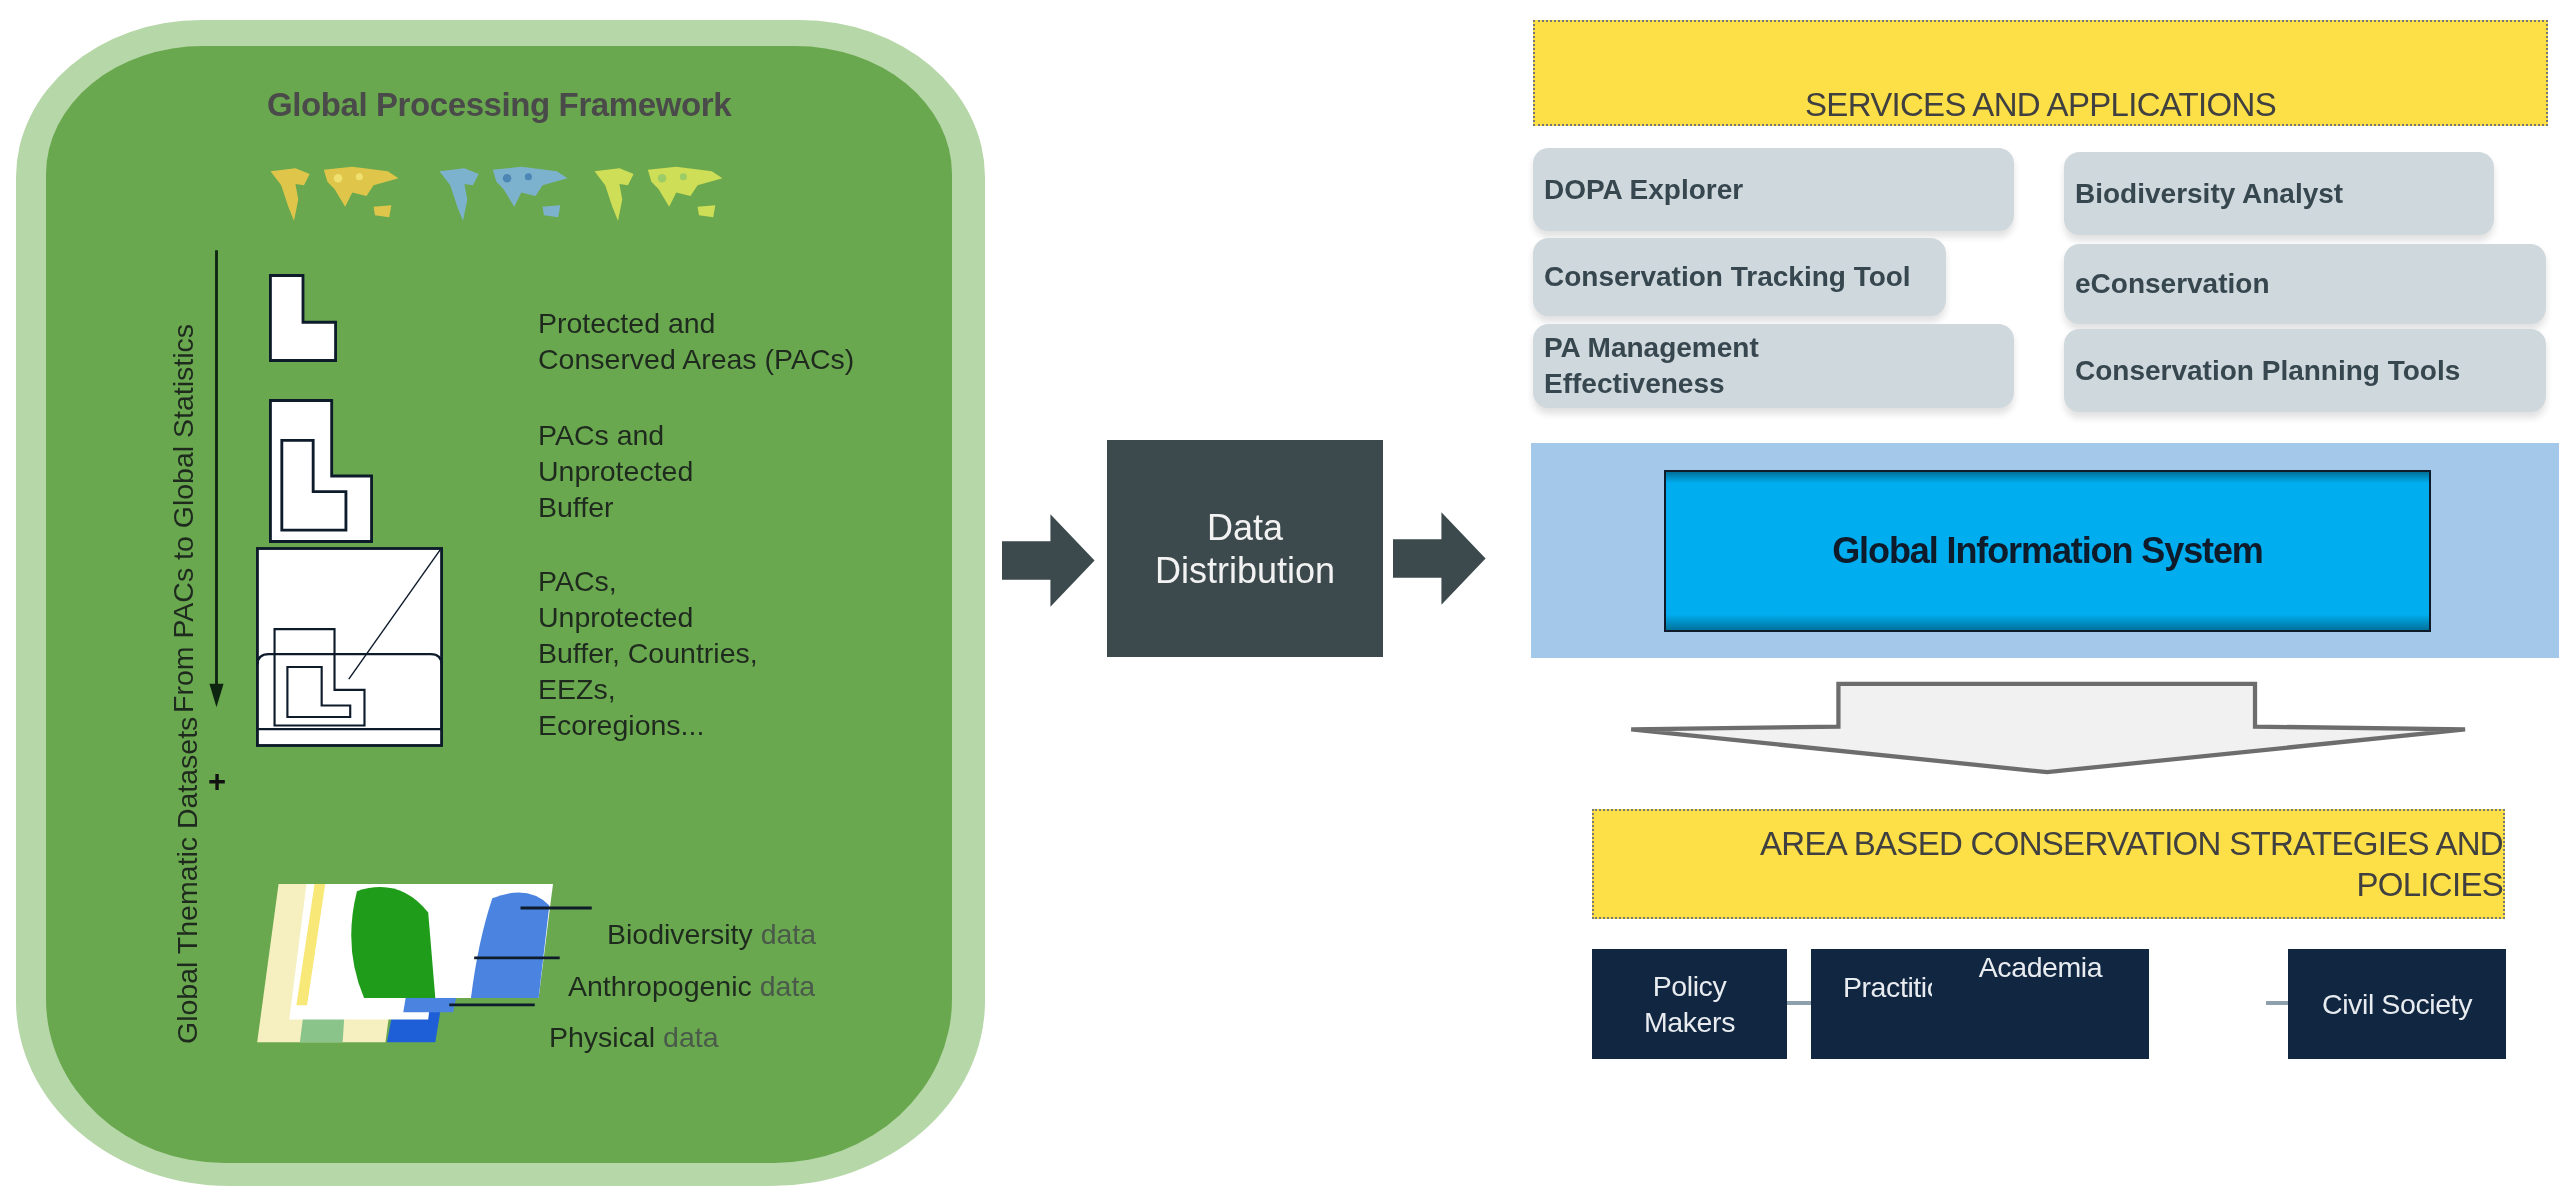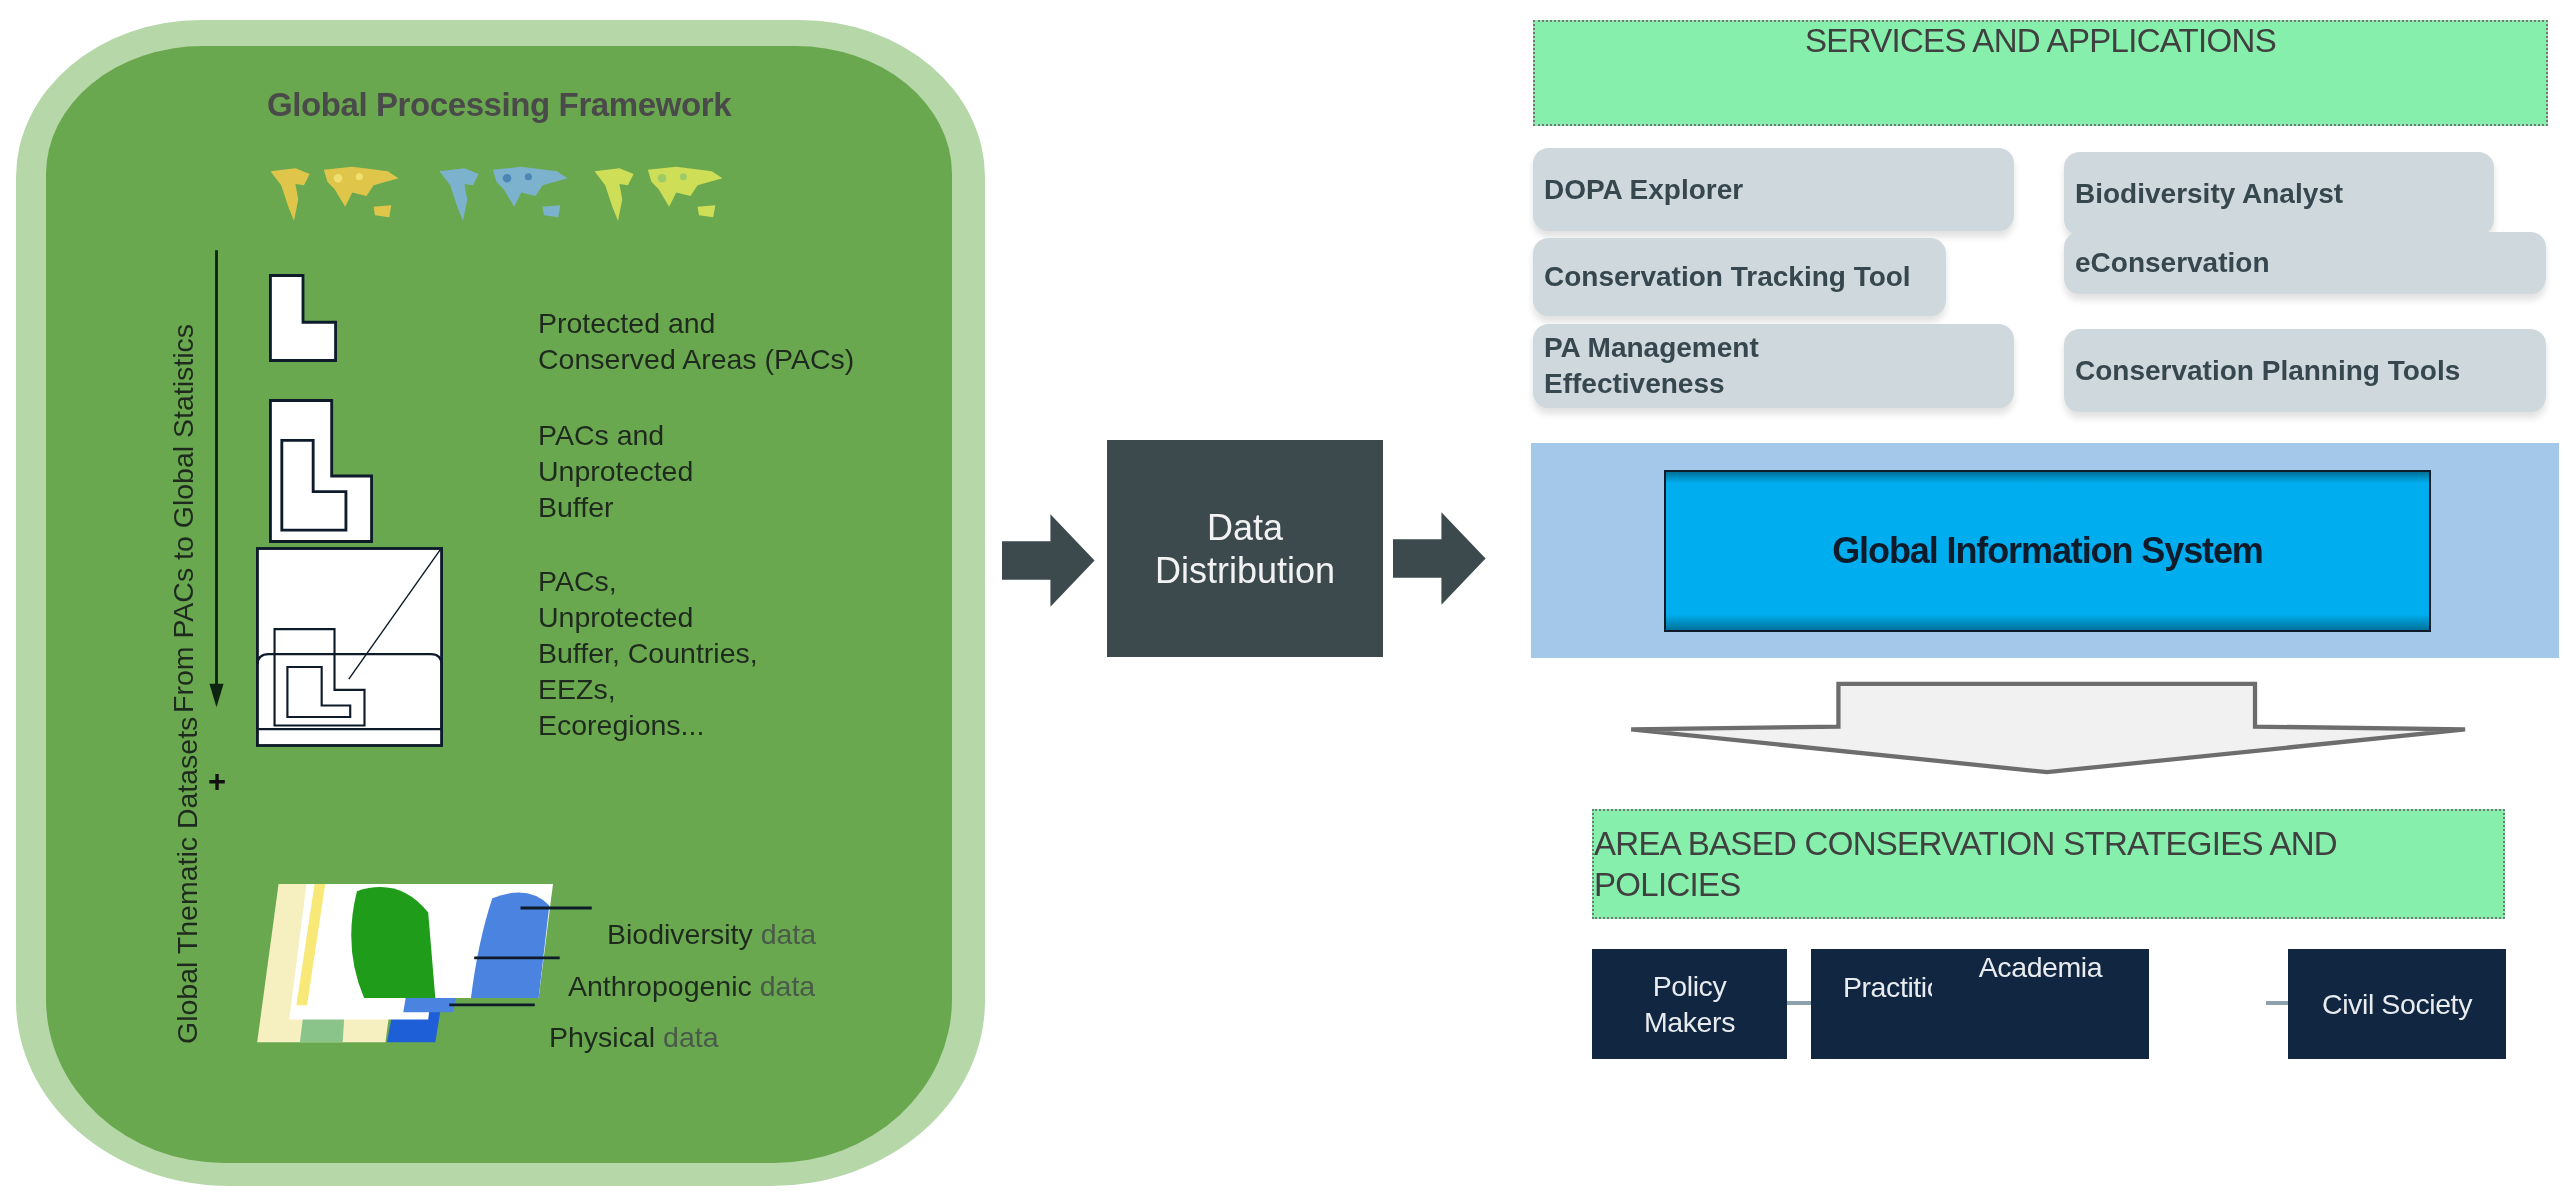--- a/index.html
+++ b/index.html
@@ -34,21 +34,21 @@
 
   
   #data-dist {
     left: 1107px; top: 440px; width: 276px; height: 217px;
     background: #3d4a4d; color: #f2f2f2; font-size: 36px;
     display: flex; align-items: center; justify-content: center; text-align: center; line-height: 43px;
   }
 
   
   .dotted-box {
-    border: 2.1px dotted #777; background: #86efac; display: flex; align-items: flex-start; justify-content: center;
+    border: 2.1px dotted #777; background: #fde047; display: flex; align-items: flex-end; justify-content: center;
     text-align: center; color: #404040; font-size: 33px; letter-spacing: -0.7px;
   }
   .svc-card {
     background: #cfd8dc; border-radius: 15.7px; box-shadow: 0 5.7px 7.1px rgba(0,0,0,0.12);
     display: flex; align-items: center; padding-left: 11px; box-sizing: border-box;
     font-size: 28px; font-weight: bold; color: #37474f; line-height: 36px;
   }
   #gis-band { left: 1531px; top: 443px; width: 1028px; height: 215px; background: #a4c8ea; }
   #gis-box {
     left: 1664px; top: 470px; width: 767px; height: 162px;
@@ -203,21 +203,21 @@
 </div>
 <div class="abs svc-card" style="left:1533px;top:238px;width:413px;height:78px">
   <span>Conservation Tracking Tool</span>
 </div>
 <div class="abs svc-card" style="left:1533px;top:324px;width:481px;height:84px">
   <span style="width:299px">PA Management Effectiveness</span>
 </div>
 <div class="abs svc-card" style="left:2064px;top:152px;width:430px;height:83px">
   <span>Biodiversity Analyst</span>
 </div>
-<div class="abs svc-card" style="left:2064px;top:232px;width:482px;height:62px">
+<div class="abs svc-card" style="left:2064px;top:244px;width:482px;height:80px">
   <span>eConservation</span>
 </div>
 <div class="abs svc-card" style="left:2064px;top:329px;width:482px;height:83px">
   <span>Conservation Planning Tools</span>
 </div>
 
 <div id="gis-band" class="abs"></div>
 <div id="gis-box" class="abs">
   <span>Global Information System</span>
 </div>

